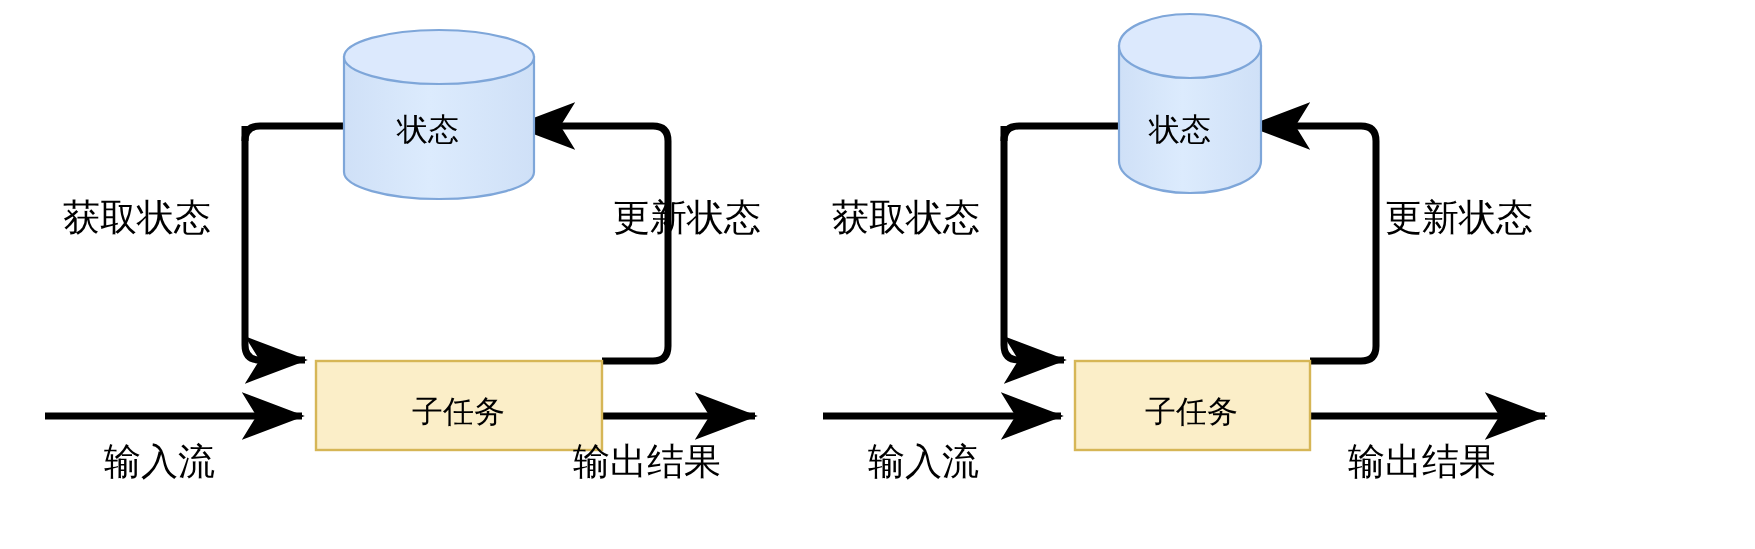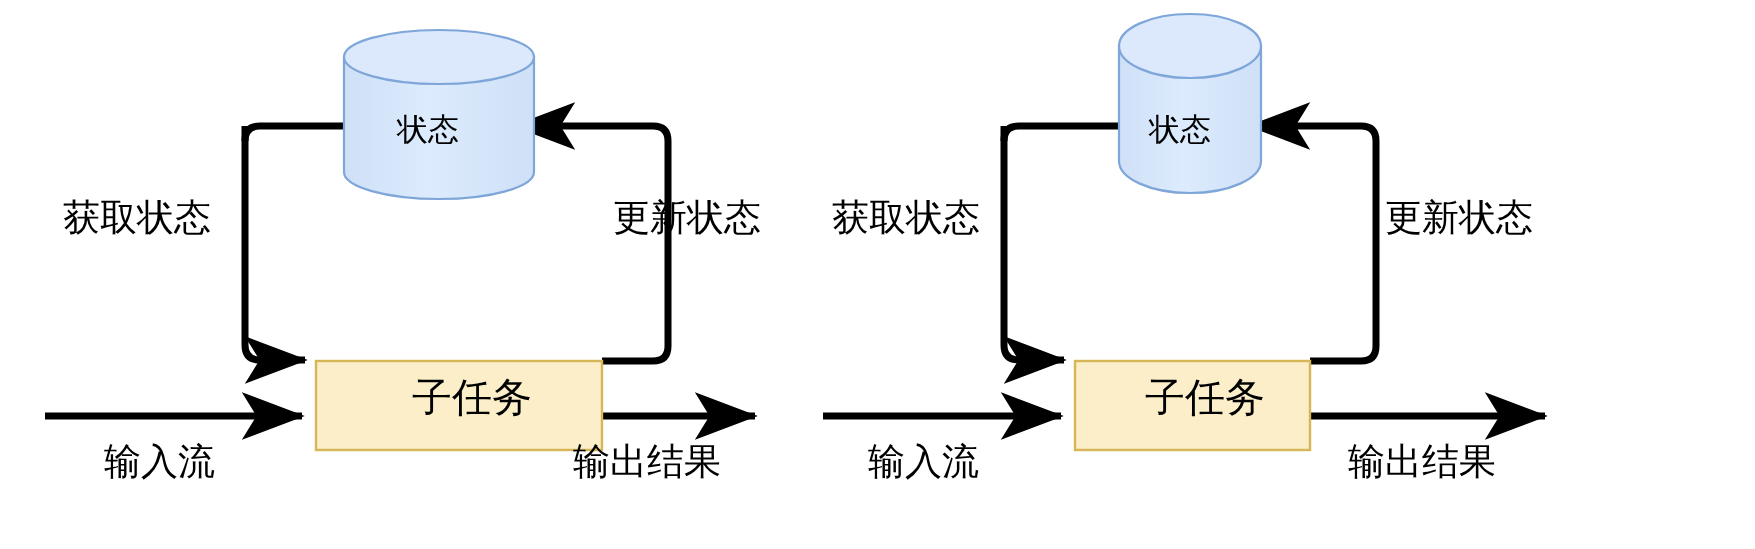--- a/index.html
+++ b/index.html
@@ -41,21 +41,22 @@
     color: #000000;
     font-size: 37px;
     line-height: 1.1;
     white-space: nowrap;
     font-family: "Liberation Sans", "DejaVu Sans", sans-serif;
   }
   .lbl-state {
     font-size: 31px;
   }
   .lbl-task {
-    font-size: 40px;
+    font-size: 31px;
+    margin-top: 20px;
   }
 </style>
 </head>
 <body>
 
 <div id="canvas">
 
   <div class="diagram" id="diagram-left">
     <svg viewBox="0 0 790 549">
       <defs>

